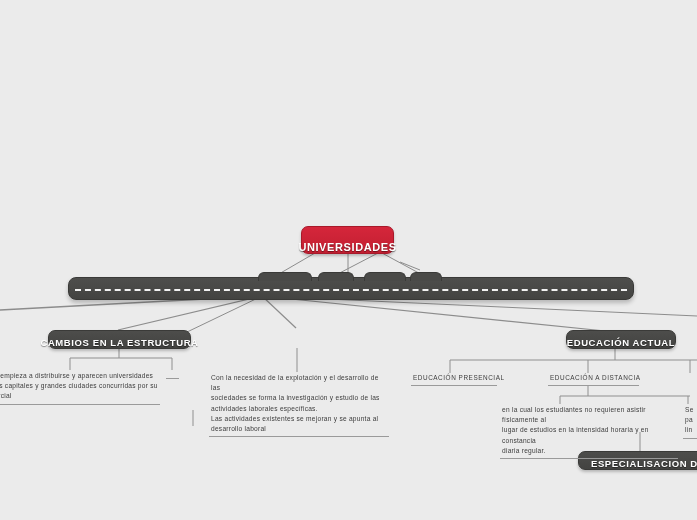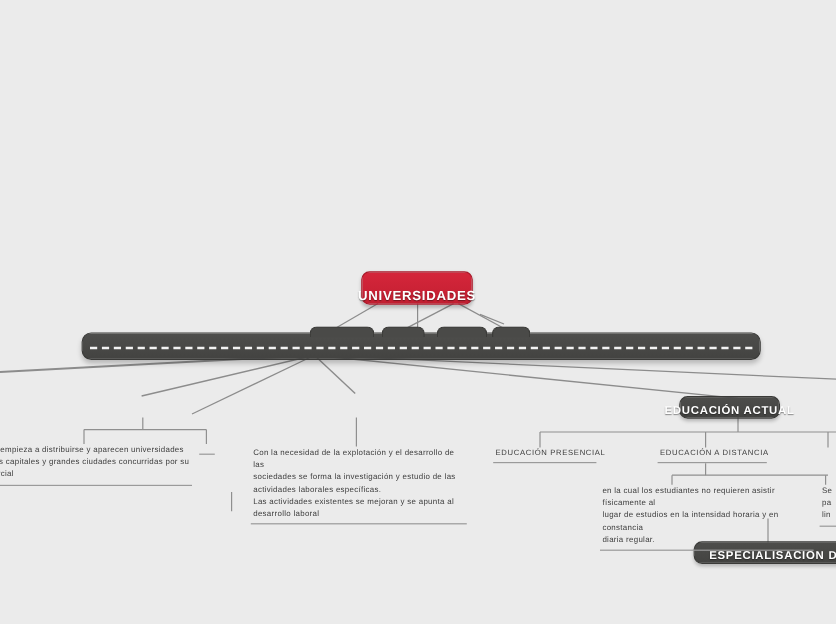--- a/index.html
+++ b/index.html
@@ -169,23 +169,26 @@
   <div class="stub" style="left:258px; top:272px; width:52px; height:8px;"></div>
   <div class="stub" style="left:318px; top:272px; width:34px; height:8px;"></div>
   <div class="stub" style="left:364px; top:272px; width:40px; height:8px;"></div>
   <div class="stub" style="left:410px; top:272px; width:30px; height:8px;"></div>
 
   <div class="node root" style="left:301px; top:226px; width:93px; height:28px;">
     <span>UNIVERSIDADES</span>
   </div>
 
 
-
-
-  <div class="node dark" style="left:566px; top:330px; width:84px; height:19px;">
+  <div class="node dark" style="left:48px; top:330px; width:143px; height:19px;">
+    <span>CAMBIOS EN LA ESTRUCTURA</span>
+  </div>
+
+
+  <div class="node dark" style="left:566px; top:330px; width:110px; height:19px;">
     <span>EDUCACIÓN ACTUAL</span>
   </div>
 
 
   <div class="node dark" style="left:578px; top:451px; width:134px; height:19px; justify-content:flex-start;">
     <span>ESPECIALISACION DE LAS Á</span>
   </div>
 
   <div class="leaf" style="left:-46px; top:371px; width:206px;">La educación empieza a distribuirse y aparecen universidades
 en las grandes capitales y grandes ciudades concurridas por su

